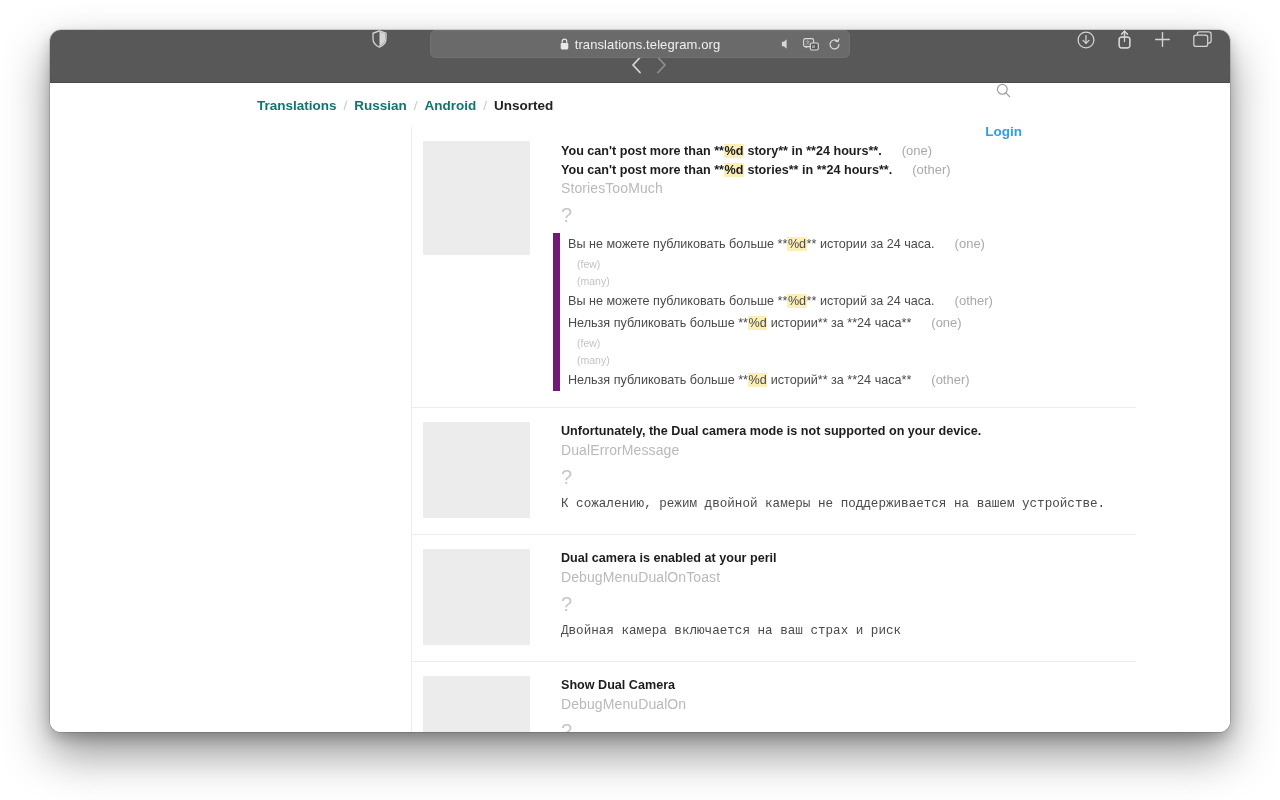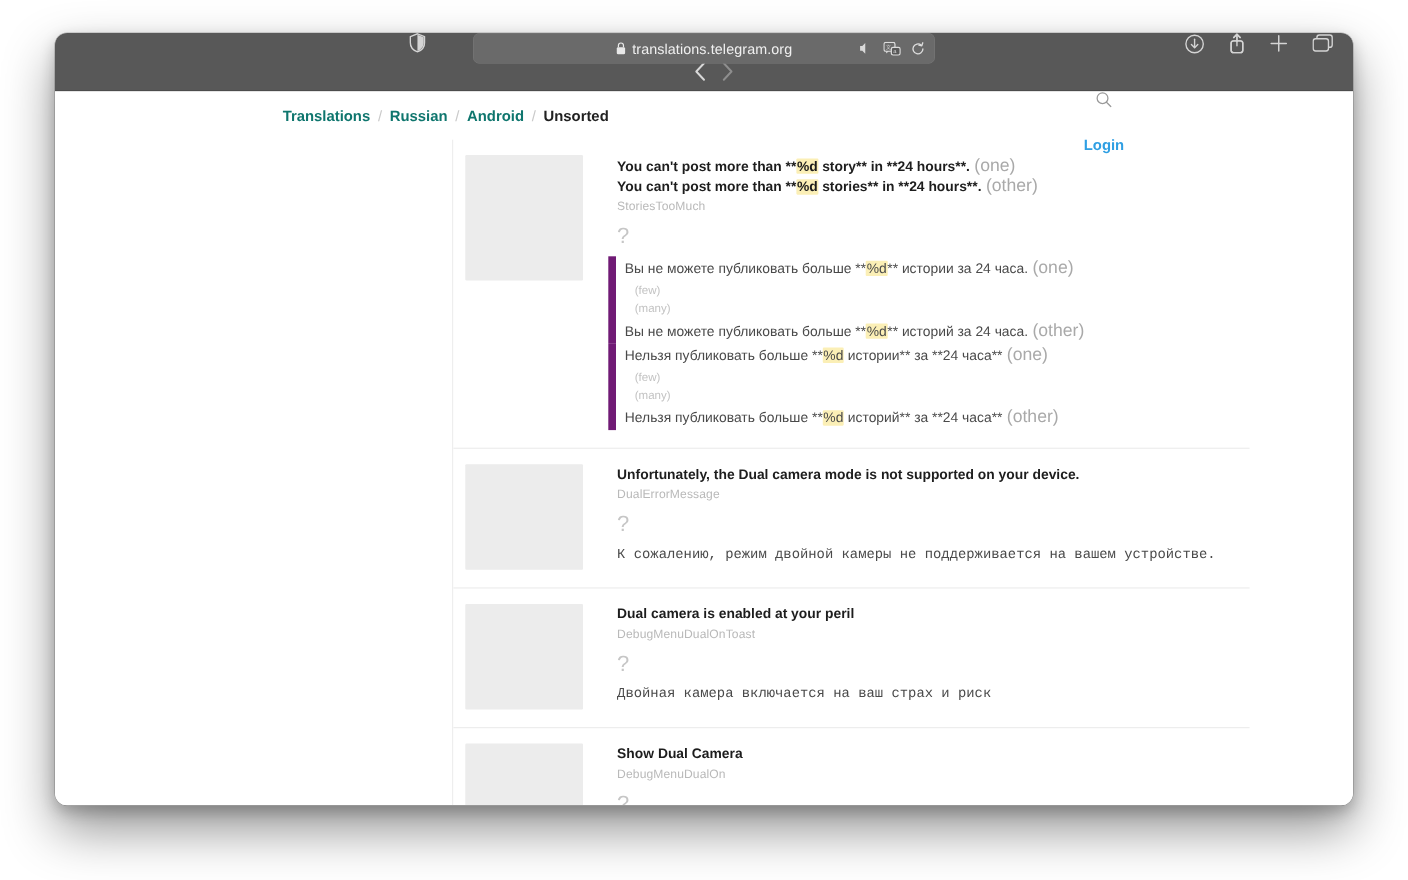--- a/index.html
+++ b/index.html
@@ -138,27 +138,27 @@
   .body { flex: 1 1 auto; padding-top: 1px; min-width: 0; }
 
   .src-line {
     font-size: 12.6px;
     font-weight: 700;
     color: #1d1d1d;
     line-height: 17.5px;
     white-space: nowrap;
   }
   .plural-tag {
-    font-size: 16px;
+    font-size: 13px;
     font-weight: 400;
     color: #a9a9a9;
-    margin-left: 4px;
+    margin-left: 20px;
   }
   .key {
-    font-size: 11px;
+    font-size: 14px;
     color: #b9b9b9;
     margin-top: 3px;
     line-height: 13px;
     letter-spacing: 0.1px;
   }
   .qmark {
     font-size: 20px;
     color: #c6c6c6;
     line-height: 22px;
     margin-top: 9px;

